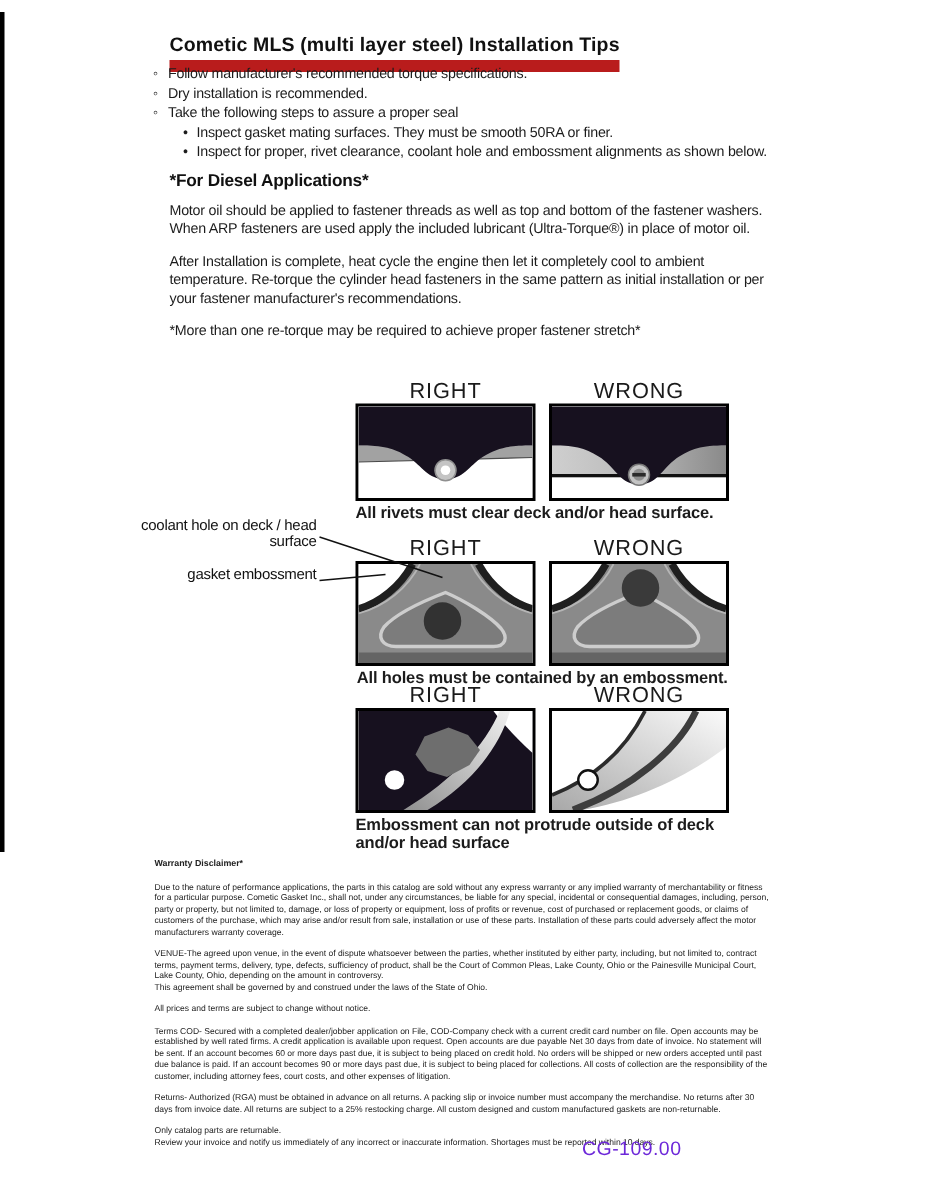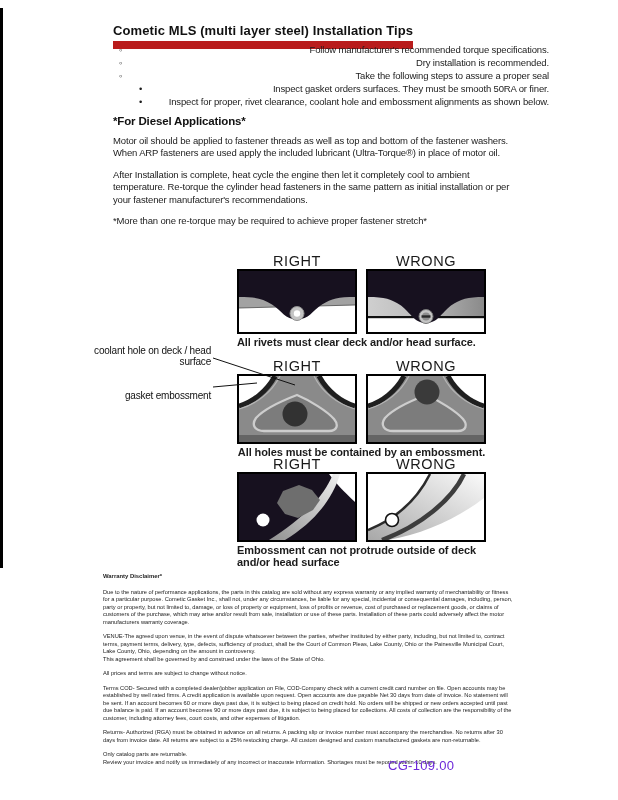--- a/index.html
+++ b/index.html
@@ -8,22 +8,22 @@
     font-family:"Liberation Sans", sans-serif;color:#1c1c1c;overflow:hidden;
   }
   .edge-bar{position:absolute;left:0;top:8px;width:3px;height:560px;background:#000;}
 
   
   .head{position:absolute;left:113px;top:21px;}
   .title{
     display:inline-block;font-size:13px;font-weight:bold;letter-spacing:.1px;
     border-bottom:8px solid #b91c1c;padding-bottom:3px;color:#111;
   }
-  .tips{position:absolute;left:119px;top:43px;width:430px;list-style:none;margin:0;padding:0;
-    font-size:9.5px;letter-spacing:-.15px;line-height:13px;text-align:right;}
+  .tips{position:absolute;left:102px;top:43px;width:430px;list-style:none;margin:0;padding:0;
+    font-size:9.5px;letter-spacing:-.15px;line-height:13px;}
   .tips li{position:relative;padding-left:10px;}
   .tips li.l1::before{content:"\25E6";position:absolute;left:0;top:0;font-size:9.5px;}
   .tips li.l2{margin-left:20px;padding-left:9px;}
   .tips li.l2::before{content:"\2022";position:absolute;left:0;top:0;font-size:9.5px;}
 
   .diesel{position:absolute;left:113px;top:115px;width:408px;font-size:9.5px;
     letter-spacing:-.15px;line-height:12.5px;}
   .diesel h2{font-size:11.5px;font-weight:bold;margin:0 0 7px 0;color:#111;}
   .diesel p{margin:0 0 9px 0;}
   .diesel p.note{margin-top:2px;}
@@ -36,21 +36,21 @@
   .fig-labels span{width:120px;text-align:center;font-size:14.5px;line-height:14px;
     letter-spacing:.6px;color:#1a1a1a;}
   .fig-boxes{display:flex;gap:9px;margin-top:1px;}
   .figbox{display:block;border:2px solid #000;background:#fff;}
   .fig-caption{font-size:11px;font-weight:bold;margin-top:3px;letter-spacing:-.1px;line-height:11.5px;}
   .fig2 .fig-caption{text-align:center;}
   .fig3 .fig-caption{width:240px;}
 
   .ann{position:absolute;text-align:right;font-size:10px;line-height:10.5px;color:#111;letter-spacing:-.2px;}
   .ann1{left:-147px;top:13px;width:121px;}
-  .ann2{left:-147px;top:58px;width:121px;}
+  .ann2{left:-147px;top:46px;width:121px;}
   .leader-svg{position:absolute;left:-32px;top:17px;width:100px;height:40px;overflow:visible;pointer-events:none;}
 
   
   .disclaimer{position:absolute;left:103px;top:573px;width:412px;font-size:5.7px;
     line-height:7.5px;color:#222;letter-spacing:0;}
   .disclaimer h3{font-size:5.9px;font-weight:bold;margin:0 0 8px 0;}
   .disclaimer p{margin:0 0 7px 0;}
   .disclaimer p.tight{margin:0;}
 
   .footer-code{position:absolute;left:388px;top:758px;font-size:13px;color:#6d28d9;letter-spacing:.3px;}
@@ -62,21 +62,21 @@
   <div class="edge-bar"></div>
 
   <div class="head">
     <span class="title">Cometic MLS (multi layer steel) Installation Tips</span>
   </div>
 
   <ul class="tips">
     <li class="l1"><span>Follow manufacturer's recommended torque specifications.</span></li>
     <li class="l1"><span>Dry installation is recommended.</span></li>
     <li class="l1"><span>Take the following steps to assure a proper seal</span></li>
-    <li class="l2"><span>Inspect gasket orders surfaces.  They must be smooth 50RA or finer.</span></li>
+    <li class="l2"><span>Inspect gasket mating surfaces.  They must be smooth 50RA or finer.</span></li>
     <li class="l2"><span>Inspect for proper, rivet clearance, coolant hole and embossment alignments as shown below.</span></li>
   </ul>
 
   <div class="diesel">
     <h2>*For Diesel Applications*</h2>
     <p>Motor oil should be applied to fastener threads as well as top and bottom of the fastener washers. When ARP fasteners are used apply the included lubricant (Ultra-Torque®) in place of motor oil.</p>
     <p>After Installation is complete, heat cycle the engine then let it completely cool to ambient temperature. Re-torque the cylinder head fasteners in the same pattern as initial installation or per your fastener manufacturer's recommendations.</p>
     <p class="note">*More than one re-torque may be required to achieve proper fastener stretch*</p>
   </div>
 

